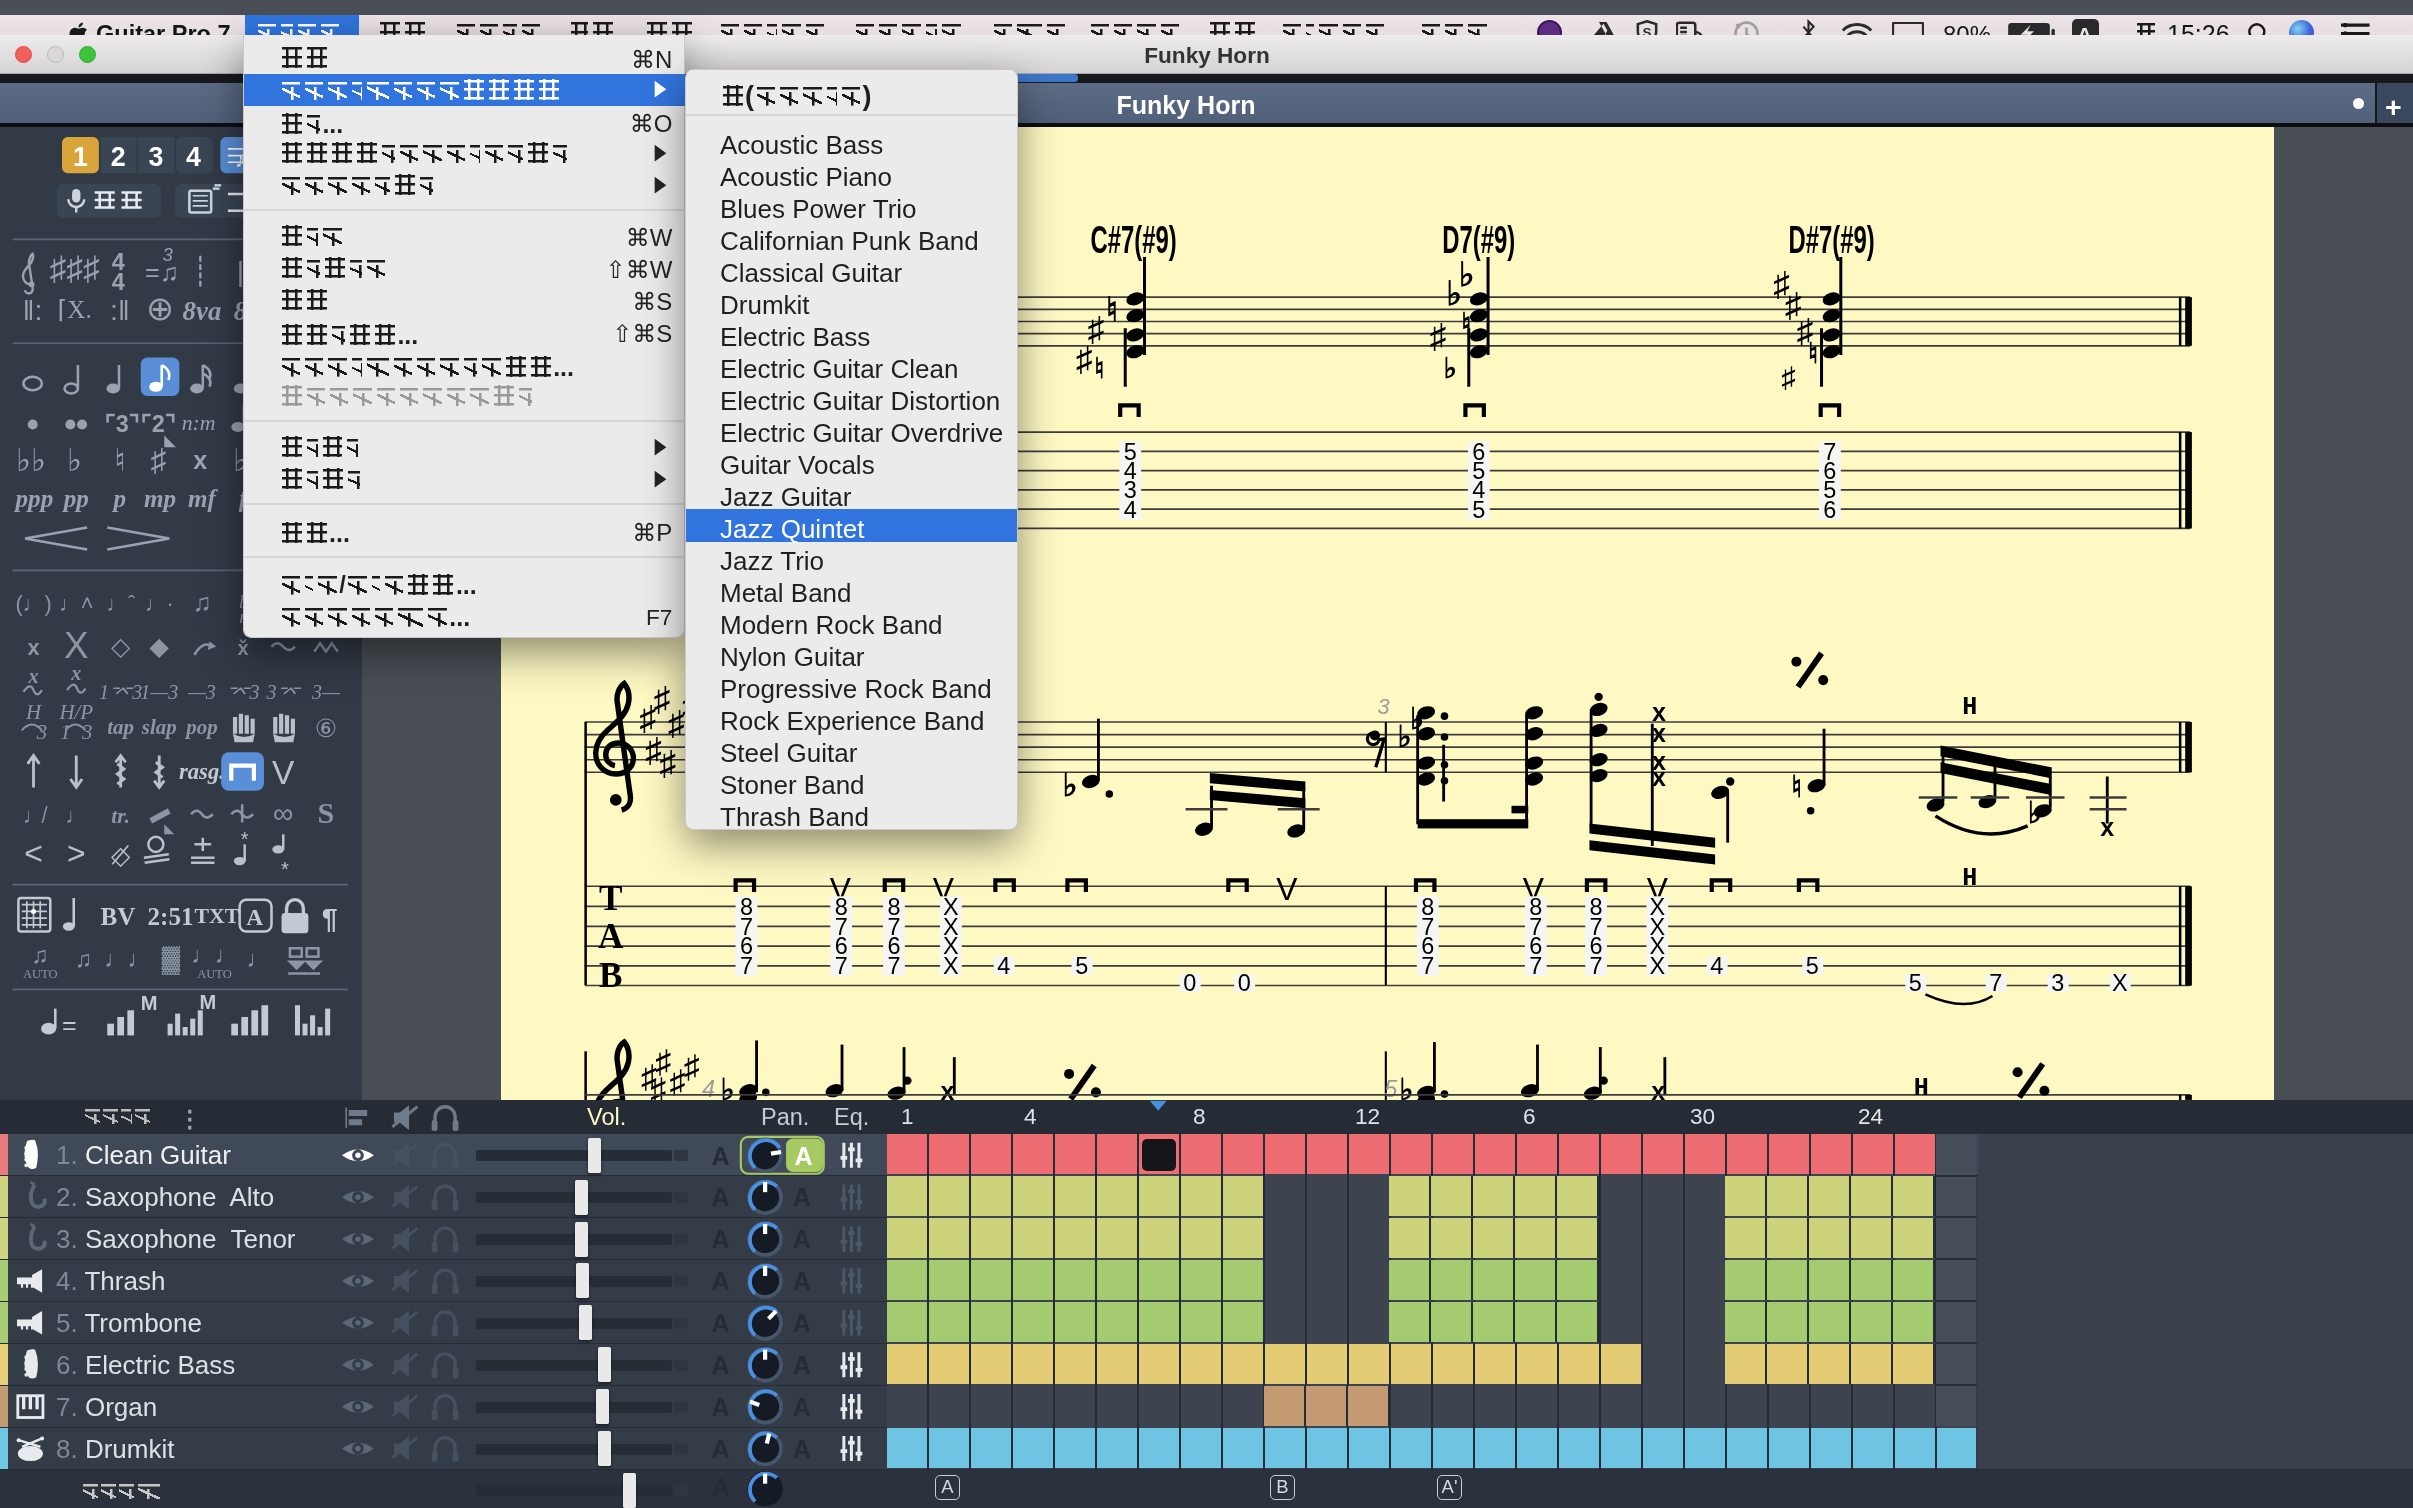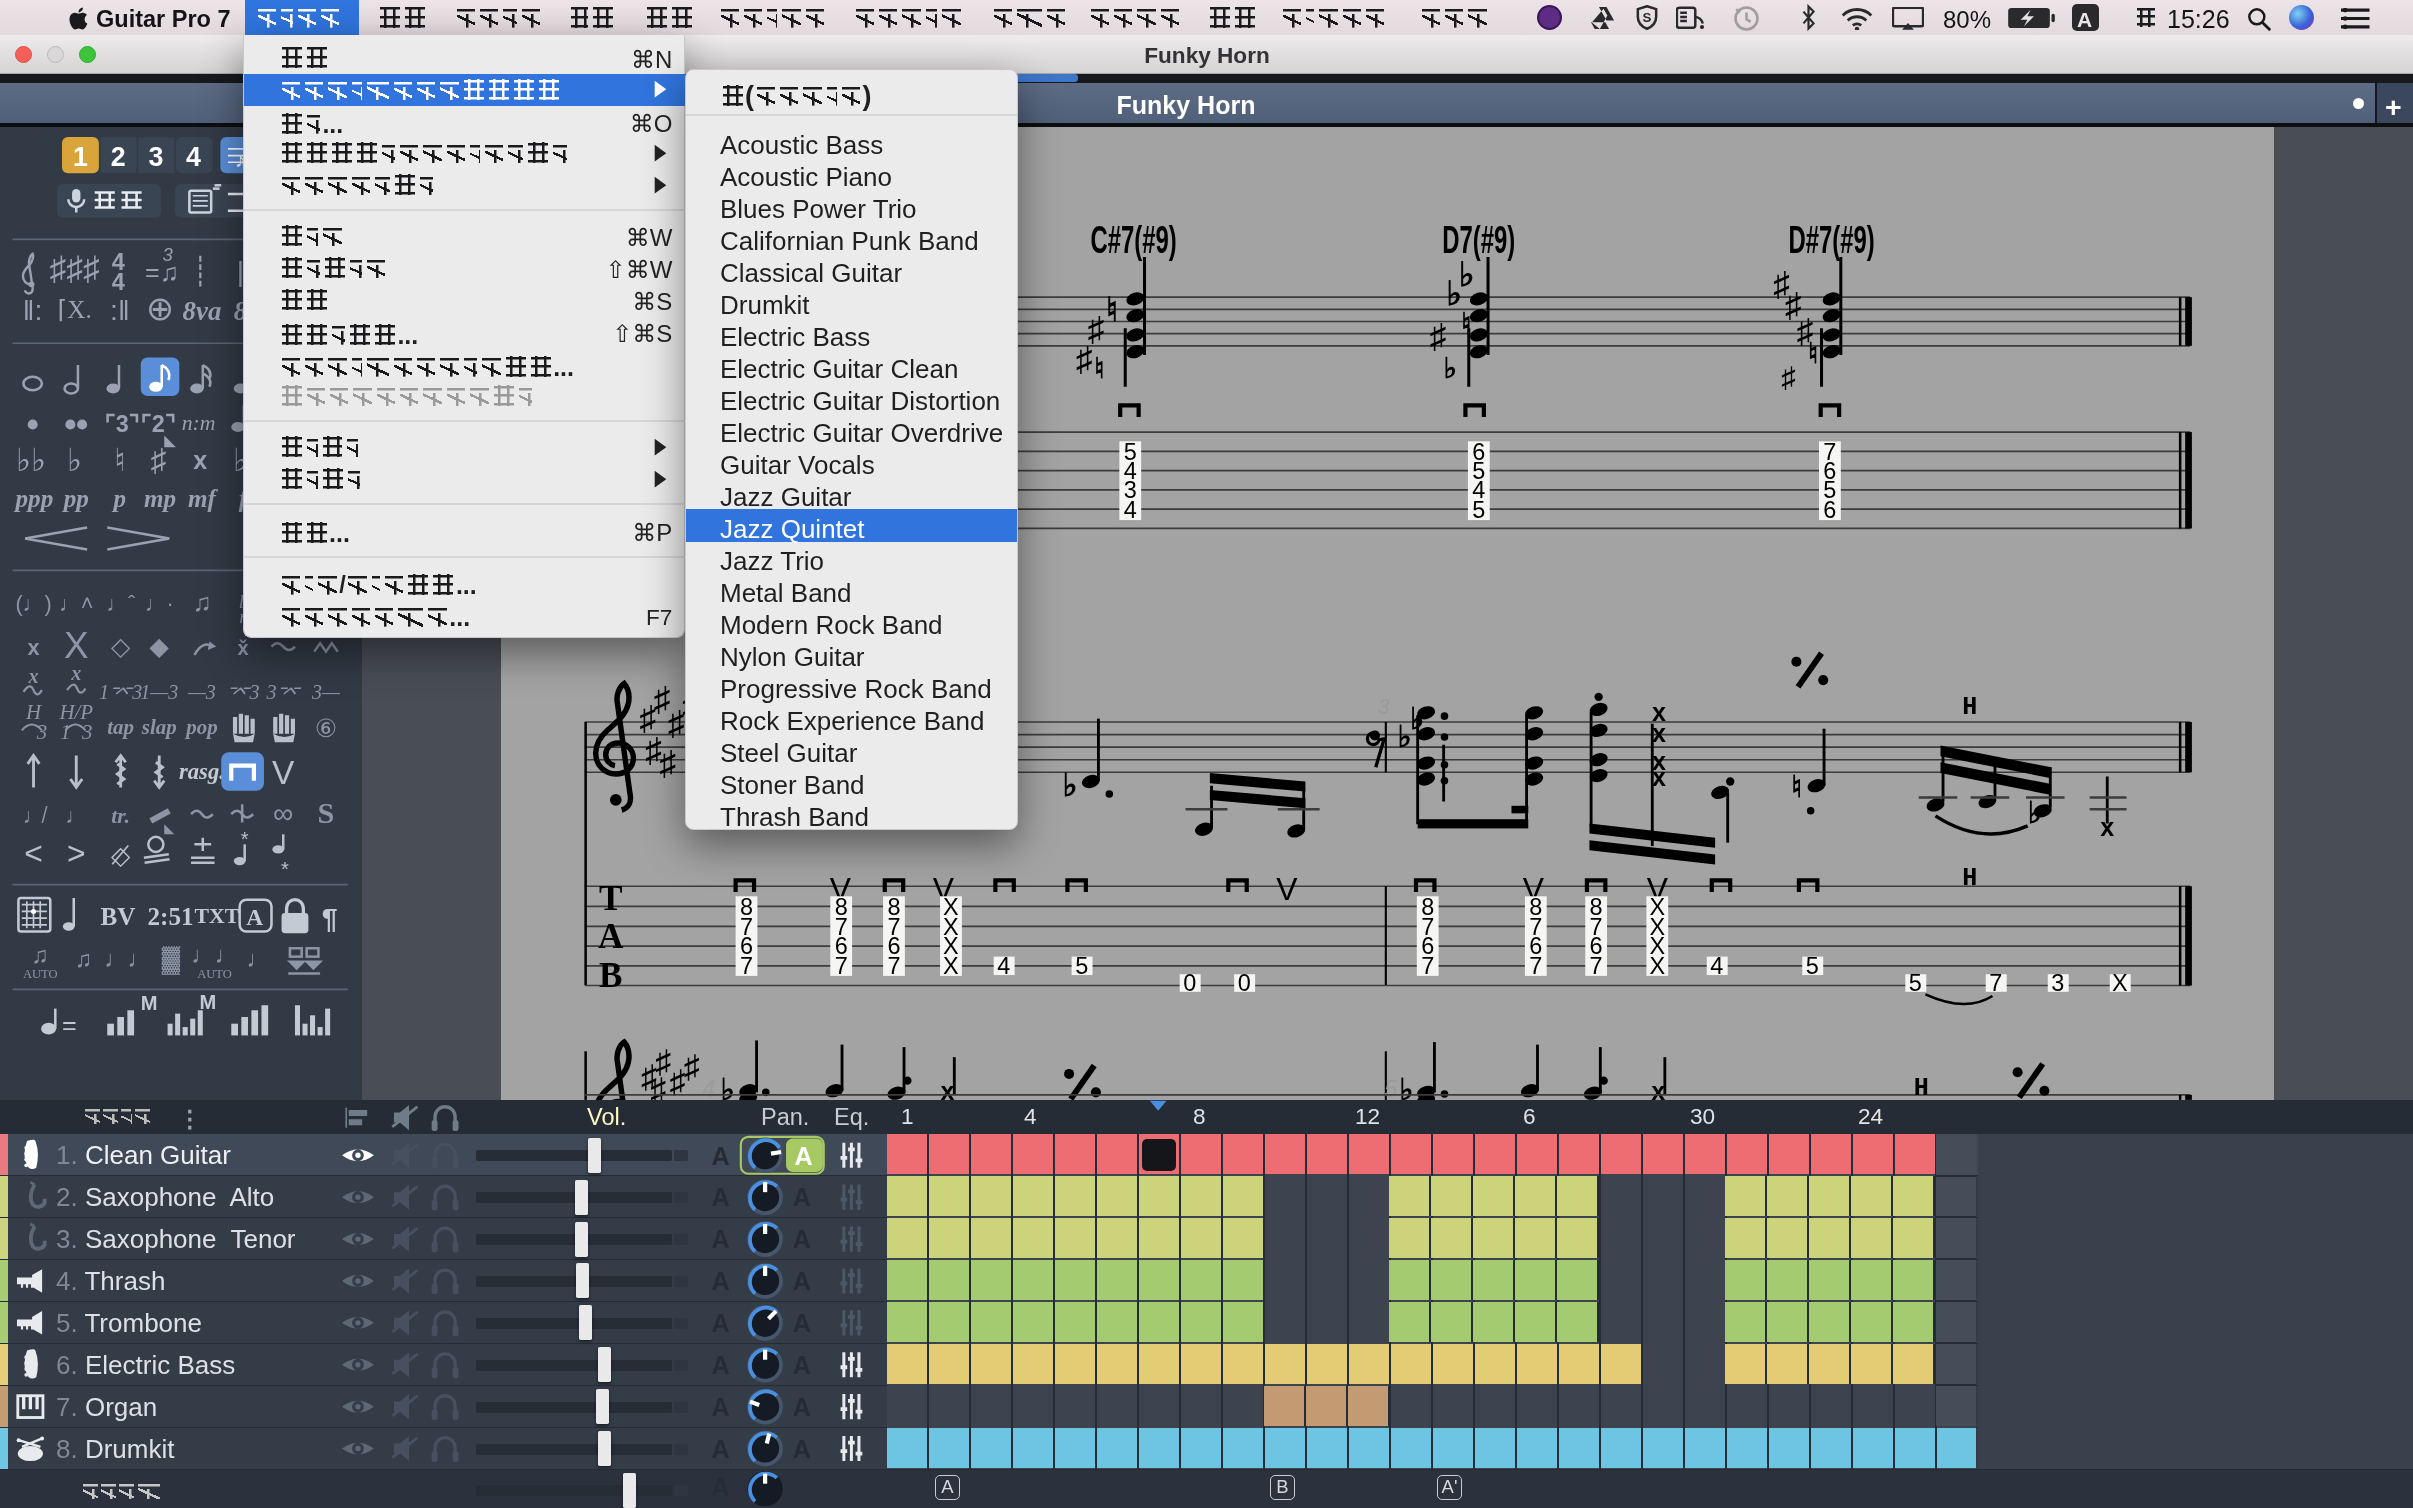--- a/index.html
+++ b/index.html
@@ -328,21 +328,21 @@
               <rect x="388" y="1204" width="6" height="32"></rect>
             </g>
 </g>
 </g>
 </svg>
 </div>
 
 <div class="abs" style="left:362px;top:127px;width:139px;height:973px;background:#494e55"></div>
 <div class="abs" style="left:2274px;top:127px;width:139px;height:973px;background:#494e55"></div>
 
-<div class="abs" style="left:501px;top:127px;width:1773px;height:1151px;background:#a3a3a3" id="page">
+<div class="abs" style="left:501px;top:127px;width:1773px;height:1151px;background:#fef9c3" id="page">
 <svg width="1773" height="973" viewBox="0 0 2116 1161" style="position:absolute;left:0;top:0" font-family="Liberation Sans, sans-serif">
 <defs>
 <g id="pk">
             <path d="M-11 8V-6h22V8" fill="none" stroke="#000" stroke-width="5"></path>
           </g>
 <g id="head">
             <ellipse rx="11" ry="7.5" transform="rotate(-18)" fill="#000"></ellipse>
           </g>
 <g id="clef" stroke="#000" fill="none">
             <path stroke-width="6.5" d="M8 75c8-2 12-9 10-19L3-52c-2-10 2-20 8-24 5 6 7 14 5 24-3 14-14 22-24 31-9 8-15 17-15 28 0 15 11 25 24 25 12 0 21-8 21-19 0-10-8-18-18-18-9 0-15 6-15 14 0 7 5 12 11 13"></path>
@@ -1033,21 +1033,21 @@
           <path d="M-12 15A19 19 0 1 1 14-13" fill="none" stroke="#4a90e2" stroke-width="4.5"></path>
           <path d="M0-6v-12" stroke="#fff" stroke-width="5"></path>
         </g>
   </svg>
 
   <div class="sec" style="left:935px">A</div>
   <div class="sec" style="left:1270px">B</div>
   <div class="sec" style="left:1437px">A'</div>
 </div>
 
-<div class="abs" style="left:0;top:0;width:2413px;height:35px;background:linear-gradient(#ece4e7,#e2d9dd)" id="menubar">
+<div class="abs" style="left:0;top:15px;width:2413px;height:35px;background:linear-gradient(#ece4e7,#e2d9dd)" id="menubar">
 
   <svg class="abs" style="left:69px;top:5.9px" width="22" height="25" viewBox="0 0 26 30">
         <path fill="#1a1a1c" d="M18.5 15.9c0-3.4 2.8-5 2.9-5.1-1.6-2.3-4-2.6-4.9-2.7-2.1-.2-4 1.2-5.1 1.2-1 0-2.7-1.2-4.4-1.2-2.3 0-4.4 1.3-5.5 3.3-2.4 4.1-.6 10.1 1.6 13.4 1.1 1.6 2.4 3.4 4.1 3.4 1.7-.1 2.3-1.1 4.3-1.1s2.6 1.1 4.4 1 3-1.6 4.1-3.2c1.3-1.9 1.8-3.7 1.8-3.8-.1 0-3.3-1.3-3.3-5.2zM15.1 5.8c.9-1.1 1.5-2.6 1.4-4.1-1.3.1-2.9.9-3.8 2-.8 1-1.6 2.5-1.4 4 1.5.1 2.9-.8 3.8-1.9z"></path>
       </svg>
   <div class="abs" style="left:96px;top:5.9px;font-size:23.5px;font-weight:bold;color:#141416">Guitar Pro 7</div>
 
   <div class="abs" style="left:245px;top:0;width:114px;height:35px;background:#3074dd"></div>
   <div class="abs wh" style="left:255px;top:6.7px"><i class="N"></i><i class="N" style="width:11.7px"></i><i class="N"></i><i class="N"></i></div>
   <div class="abs" style="left:377px;top:6.7px"><i class="K"></i><i class="K"></i></div>
   <div class="abs" style="left:454px;top:6.7px"><i class="N"></i><i class="N"></i><i class="N" style="width:13.4px"></i><i class="N"></i></div>

